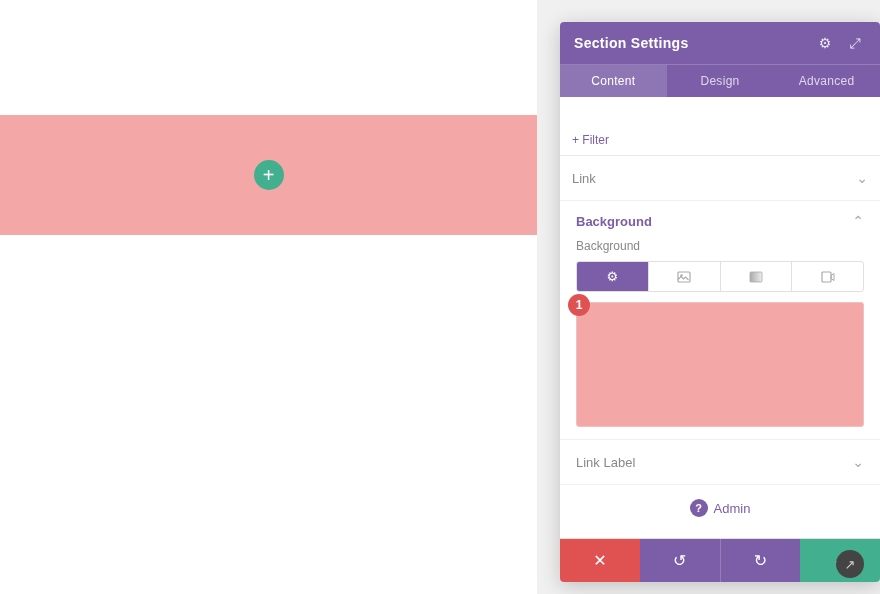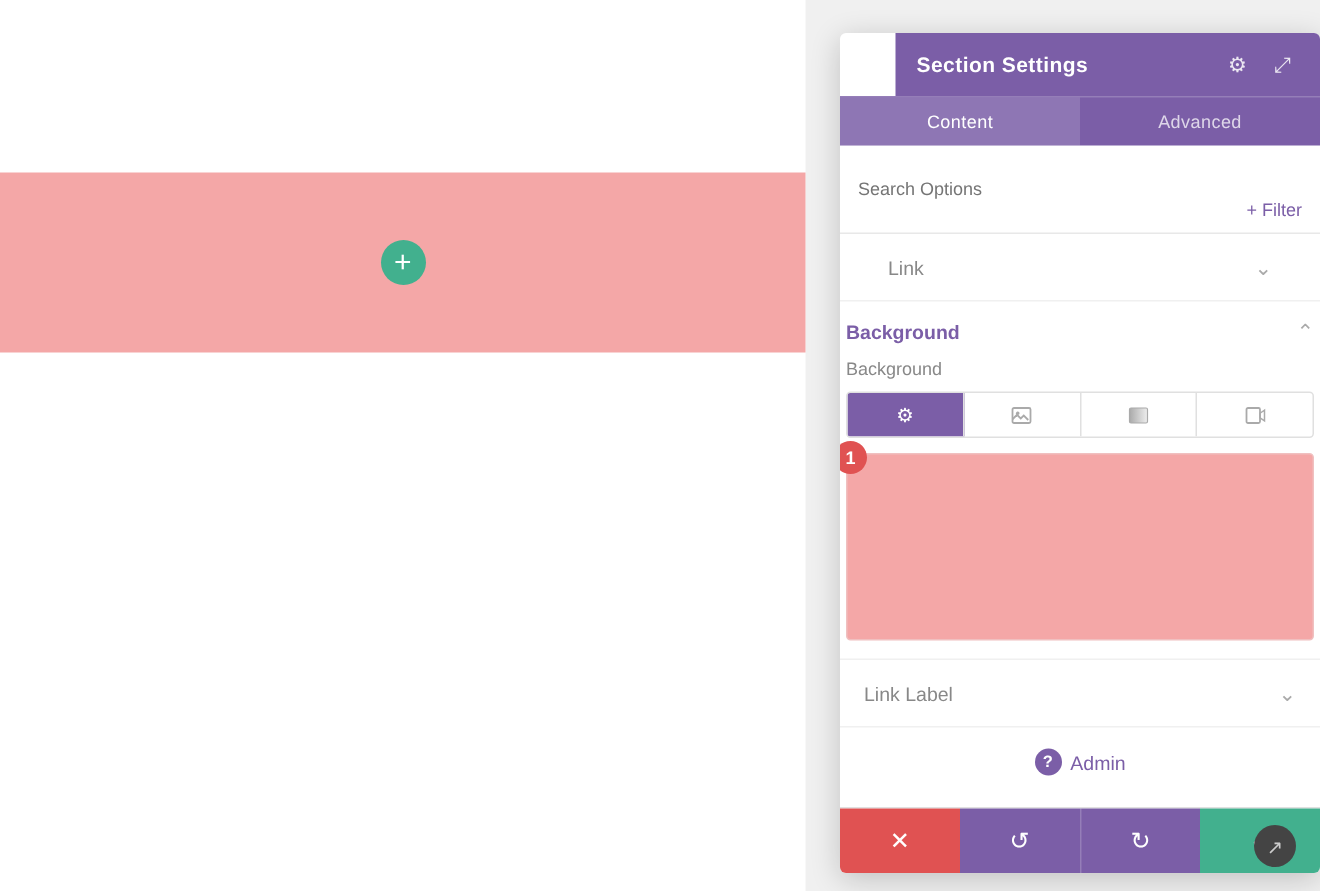--- a/index.html
+++ b/index.html
@@ -66,21 +66,20 @@
       overflow: hidden;
     }
 
     
     .panel-header {
       background: #7b5ea7;
       padding: 10px 14px;
       display: flex;
       align-items: center;
       justify-content: space-between;
-      margin-left: 37px;
     }
 
     .panel-title {
       color: #fff;
       font-size: 14px;
       font-weight: 600;
       letter-spacing: 0.3px;
     }
 
     .panel-header-icons {
@@ -164,38 +163,38 @@
       flex: 1;
       overflow-y: auto;
       padding: 0;
     }
 
     
     .section-row {
       display: flex;
       align-items: flex-end;
       justify-content: space-between;
-      padding: 14px 32px;
+      padding: 14px 12px;
       border-bottom: 1px solid #f0f0f0;
       cursor: pointer;
     }
 
     .section-row-label {
       font-size: 13px;
       color: #888;
     }
 
     .chevron-icon {
       color: #aaa;
       font-size: 14px;
     }
 
     
     .bg-section {
-      padding: 12px 4px;
+      padding: 12px 16px;
       border-bottom: 1px solid #f0f0f0;
     }
 
     .bg-section-header {
       display: flex;
       align-items: center;
       justify-content: space-between;
       margin-bottom: 10px;
     }
 
@@ -373,25 +372,25 @@
   <div class="panel-header">
     <span class="panel-title">Section Settings</span>
     <div class="panel-header-icons">
       <button class="panel-icon-btn">⚙</button>
       <button class="panel-icon-btn">⤢</button>
     </div>
   </div>
 
   <div class="panel-tabs">
     <button class="tab-btn active">Content</button>
+    <button class="tab-btn">Design</button>
     <button class="tab-btn">Advanced</button>
   </div>
 
   <div class="search-bar">
-    <input class="search-input" type="text" placeholder="Search Options" style="">
     <button class="filter-btn">+ Filter</button>
   </div>
 
   <div class="panel-body">
 
     <div class="section-row">
       <span class="section-row-label">Link</span>
       <span class="chevron-icon">⌄</span>
     </div>
 

